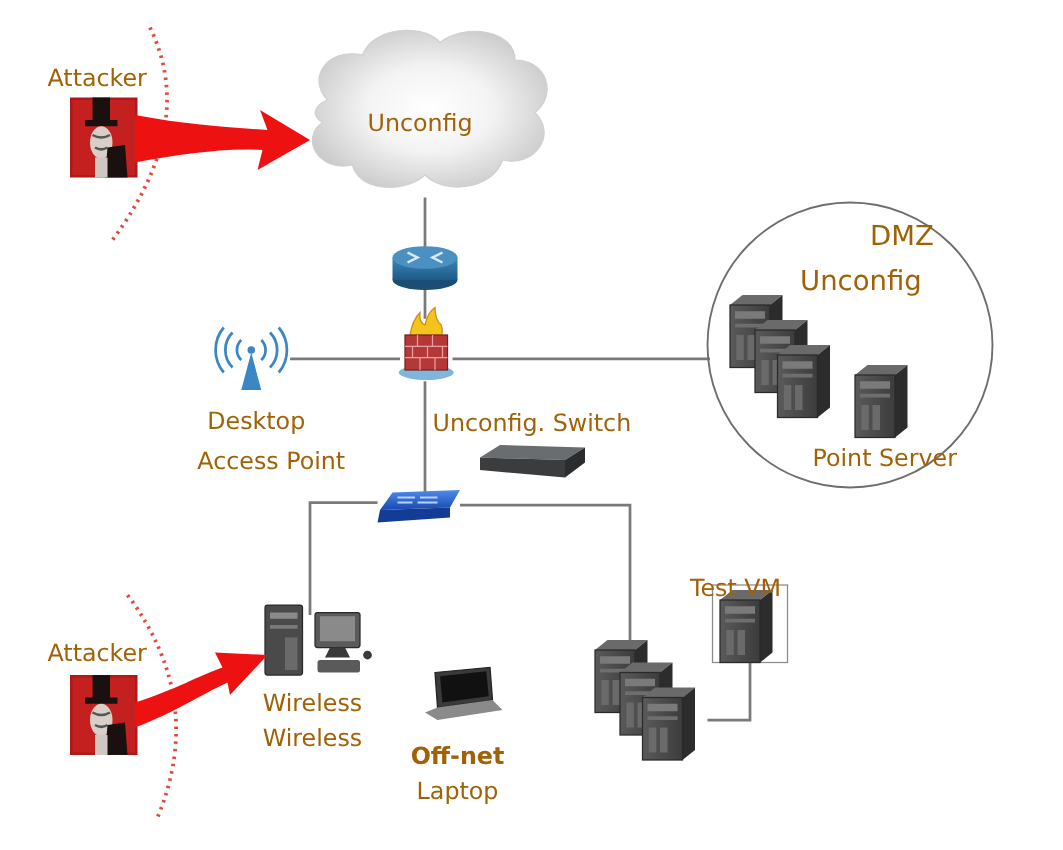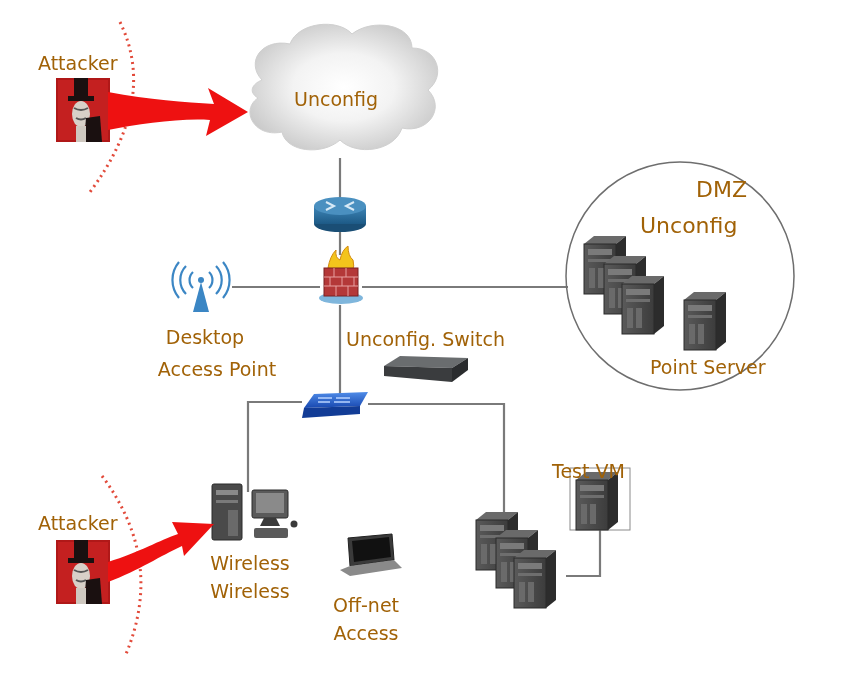--- a/index.html
+++ b/index.html
@@ -165,14 +165,14 @@
 <div class="lbl lbl-big" style="left:640px; top:212px;">Unconfig</div>
 <div class="lbl" style="left:650px; top:356px;">Point Server</div>
 
 <div class="lbl" style="left:552px; top:446px;margin-top:14px;">Test VM</div>
 
 <div class="lbl" style="left:38px; top:512px;">Attacker</div>
 
 <div class="lbl" style="left:200px; top:552px; width:100px;">Wireless</div>
 <div class="lbl" style="left:190px; top:580px; width:120px;">Wireless</div>
 
-<div class="lbl" style="left:326px; top:594px; width:80px;">Off-net</div>
-<div class="lbl" style="left:326px; top:622px; width:80px;">Access</div>
+<div class="lbl" style="left:326px; top:594px; width:80px;font-weight:bold;">Off-net</div>
+<div class="lbl" style="left:326px; top:622px; width:80px;">Laptop</div>
 
 </body></html>

